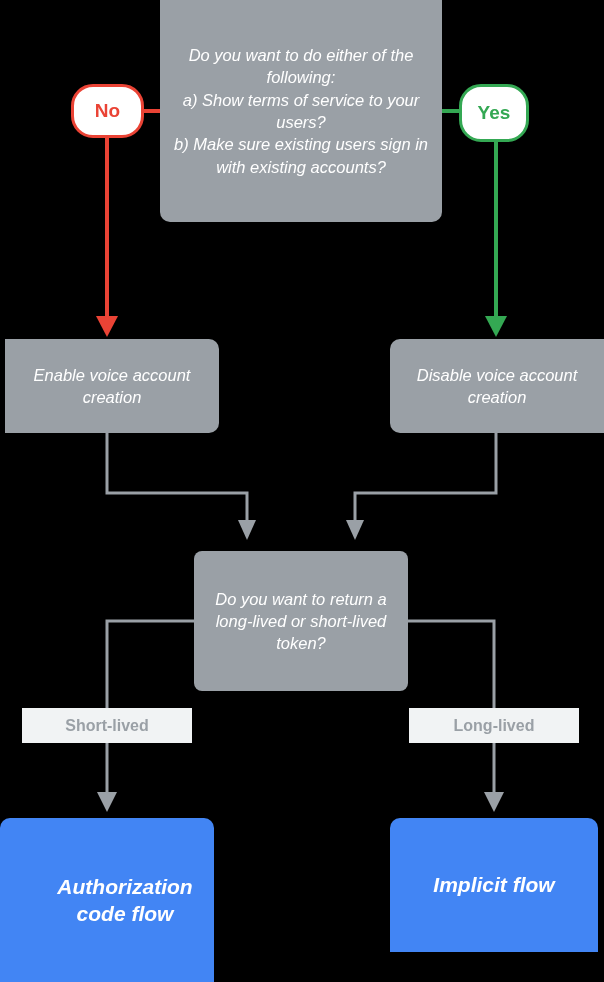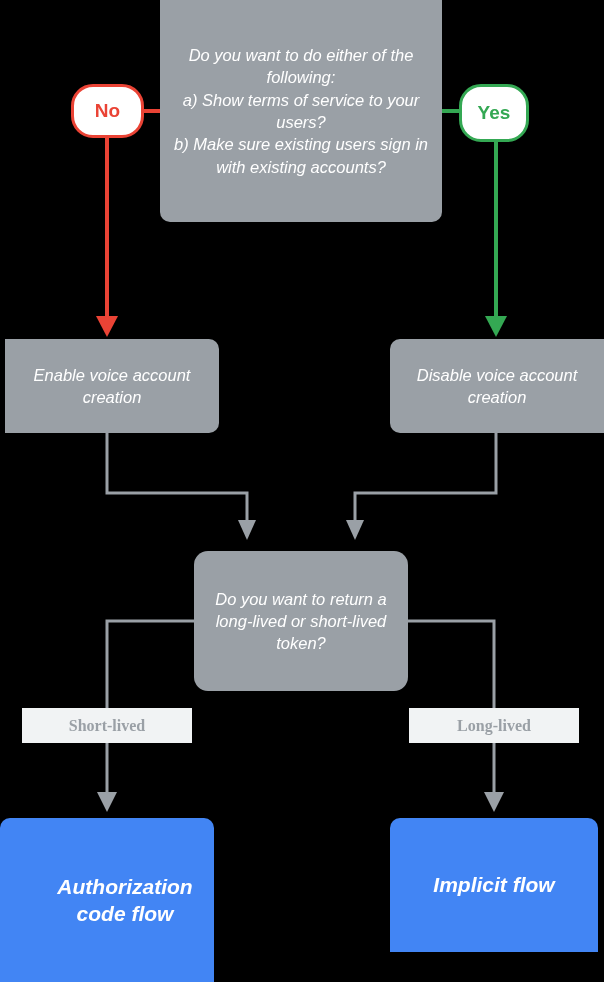--- a/index.html
+++ b/index.html
@@ -26,21 +26,21 @@
     display: flex;
     align-items: center;
     justify-content: center;
     text-align: center;
     color: #ffffff;
     font-style: italic;
   }
   
   .gray-box {
     background: #9aa0a6;
-    border-radius: 14px;
+    border-radius: 8px;
     font-size: 16.5px;
     line-height: 1.35;
     padding: 8px 10px;
   }
   
   #node-question-top {
     left: 160px;
     top: 0px;
     width: 282px;
     height: 222px;
@@ -98,21 +98,20 @@
     position: absolute;
     box-sizing: border-box;
     display: flex;
     align-items: center;
     justify-content: center;
     background: #f1f3f4;
     color: #9aa0a6;
     font-size: 16px;
     font-weight: bold;
     height: 35px;
-    font-family: Liberation Serif, serif;
   }
   #label-short {
     left: 22px;
     top: 708px;
     width: 170px;
   }
   #label-long {
     left: 409px;
     top: 708px;
     width: 170px;

